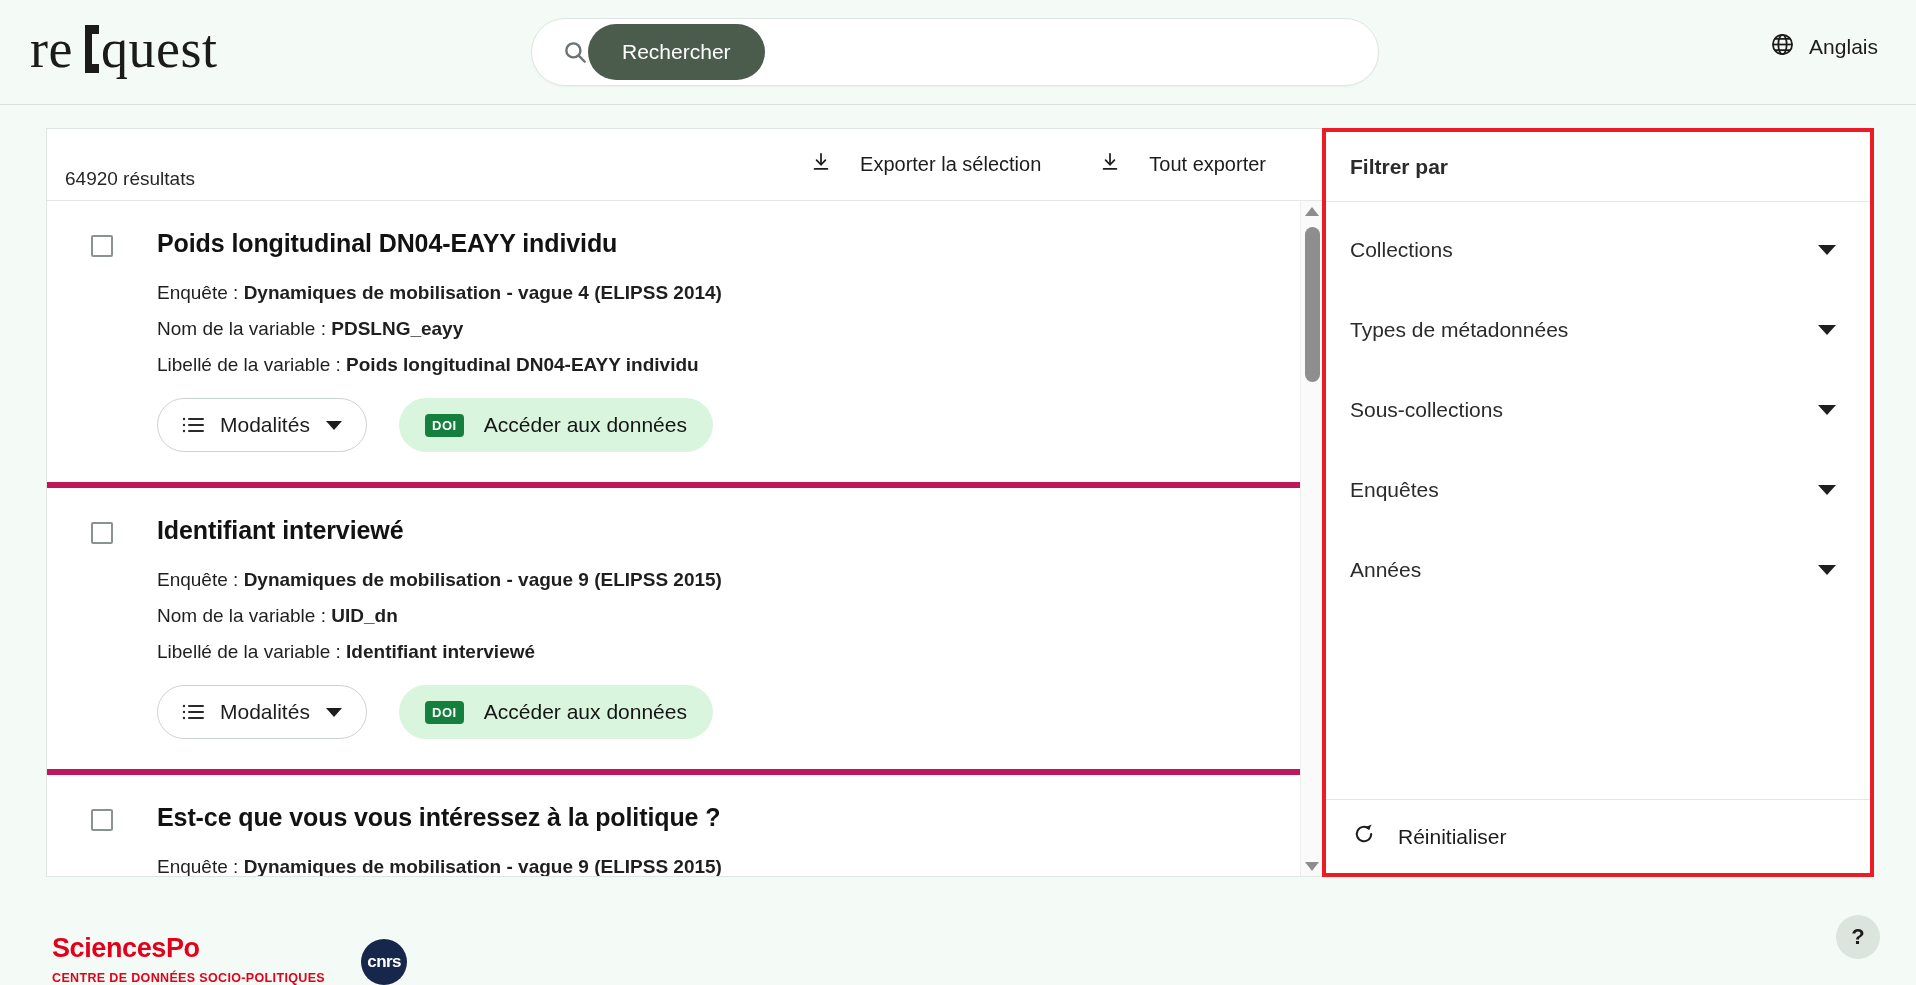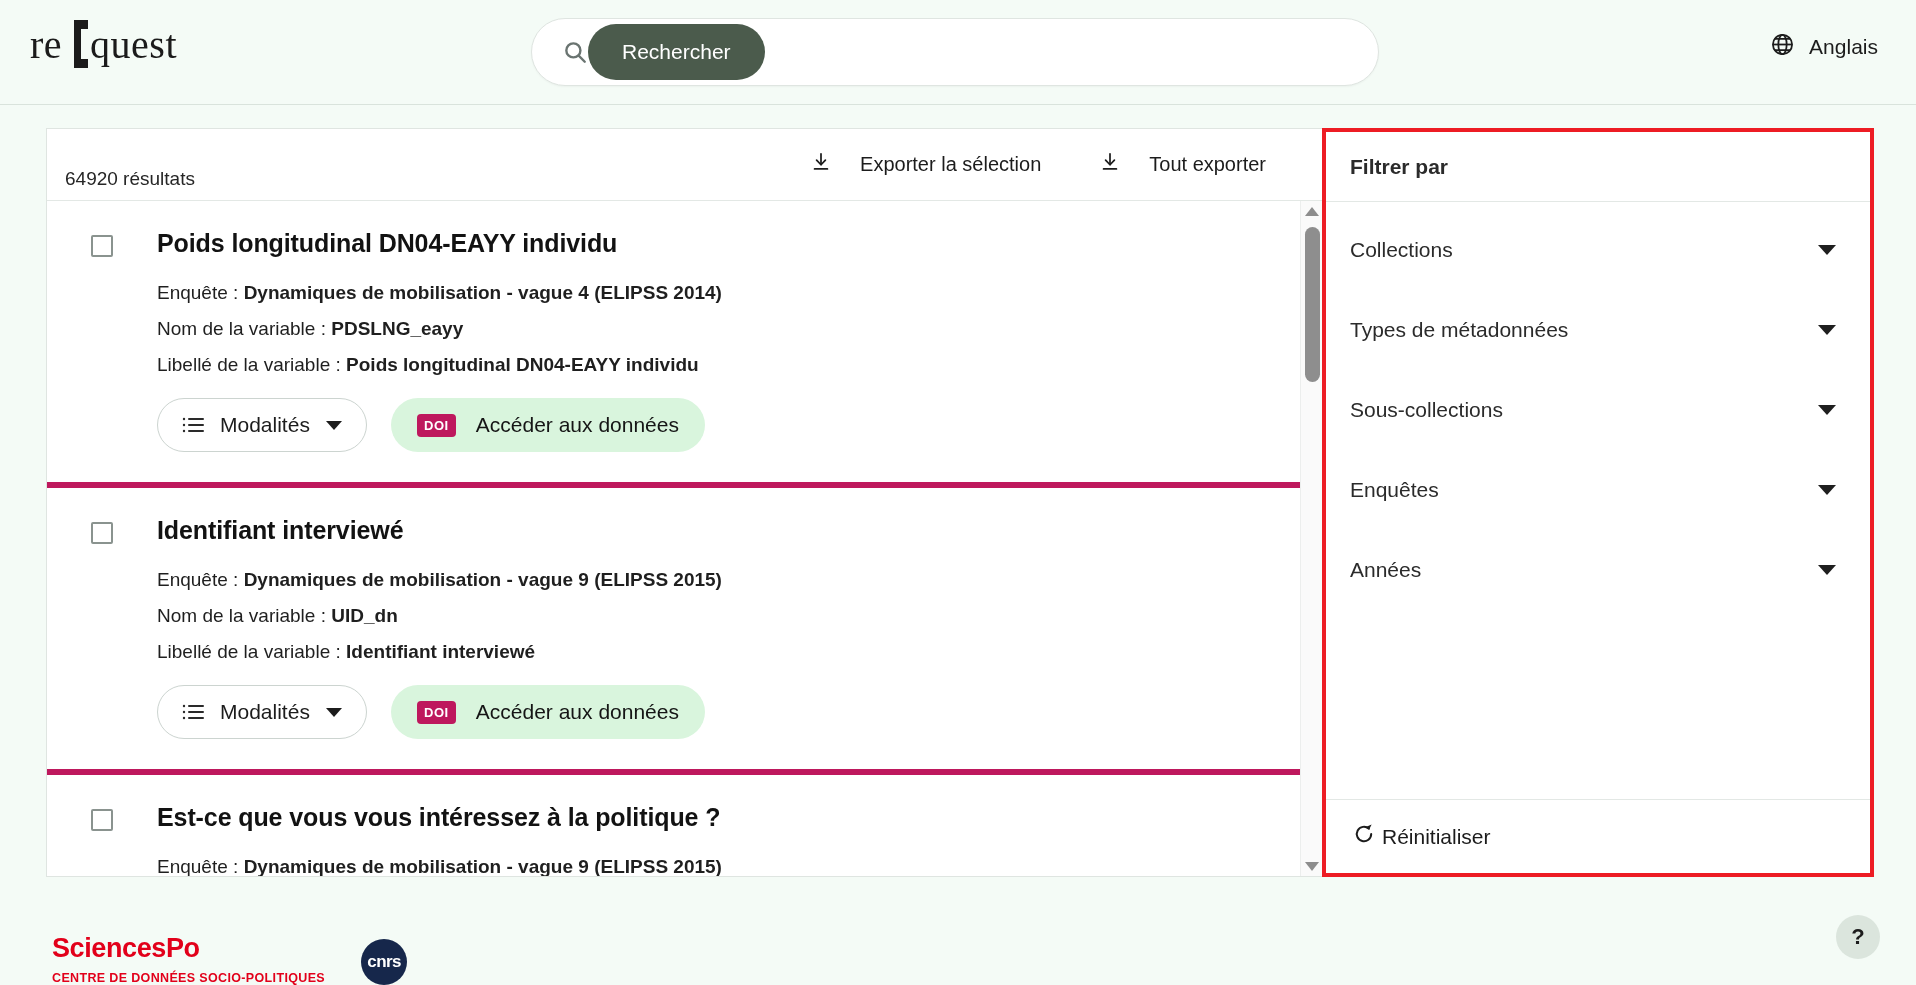--- a/index.html
+++ b/index.html
@@ -15,21 +15,21 @@
     position: relative;
     height: 105px;
     display: flex;
     align-items: center;
     background: #f4fbf6;
     border-bottom: 1px solid #d9e3dc;
   }
   .logo {
     position: absolute; left: 30px; top: 18px;
     font-family: "Liberation Serif", serif;
-    font-size: 40px; color: #1b1b1b; letter-spacing: .5px;
+    font-size: 54px; color: #1b1b1b; letter-spacing: .5px;
     display: flex; align-items: center;
   }
   .logo .brace {
     display: inline-block; position: relative;
     width: 20px; height: 52px; margin: 0 2px 0 6px;
   }
   .logo .brace::before {
     content: ""; position: absolute; left: 6px; top: 2px;
     width: 7px; height: 48px; background: #1b1b1b;
   }
@@ -114,35 +114,35 @@
     width: 22px; height: 22px; border: 2px solid #8a938f;
     background: #fff; border-radius: 2px; cursor: pointer;
   }
   .rbody { flex: 1; }
   .rtitle {
     font-size: 25px; font-weight: bold; color: #121212;
     margin-bottom: 24px; letter-spacing: -.1px;
   }
   .rline { font-size: 19px; color: #1f1f1f; margin-bottom: 14px; }
   .rline b { font-weight: bold; }
-  .rbtns { display: flex; gap: 24px; margin-top: 22px; }
+  .rbtns { display: flex; gap: 32px; margin-top: 22px; }
   .btn-modalites {
     display: flex; align-items: center; gap: 16px;
     height: 54px; padding: 0 24px;
     background: #ffffff; border: 1px solid #ccd4d0; border-radius: 27px;
     font-size: 21px; color: #1c1c1c; cursor: pointer;
   }
   .btn-doi {
     display: flex; align-items: center; gap: 20px;
     height: 54px; padding: 0 26px;
     background: #d9f5dd; border: none; border-radius: 27px;
     font-size: 21px; color: #151515; cursor: pointer;
   }
   .doi-badge {
-    background: #be185d; color: #ffffff;
+    background: #15803d; color: #ffffff;
     font-size: 13px; font-weight: bold; letter-spacing: .6px;
     padding: 4px 7px; border-radius: 4px;
     font-family: "Liberation Sans", sans-serif;
   }
   .list-icon { display: flex; color: #2a2a2a; }
   .caret { width: 0; height: 0; border-left: 8px solid transparent; border-right: 8px solid transparent; border-top: 9px solid #1c1c1c; }
 
   
   .scrollbar {
     position: absolute; right: 0; top: 0; bottom: 0; width: 22px;
@@ -183,21 +183,21 @@
   }
   .filter-row .fcaret {
     margin-left: auto;
     width: 0; height: 0;
     border-left: 9px solid transparent; border-right: 9px solid transparent;
     border-top: 10px solid #1f1f1f;
   }
   .filters-foot {
     height: 74px; flex: none;
     border-top: 1px solid #e3e8e5;
-    display: flex; align-items: center; gap: 6px;
+    display: flex; align-items: center; gap: 22px;
     padding-left: 26px;
     font-size: 21px; color: #1c1c1c; cursor: pointer;
   }
 
   
   .footer {
     position: absolute; left: 0; bottom: 0;
     width: 1916px; height: 108px;
     display: flex; align-items: flex-end;
   }

